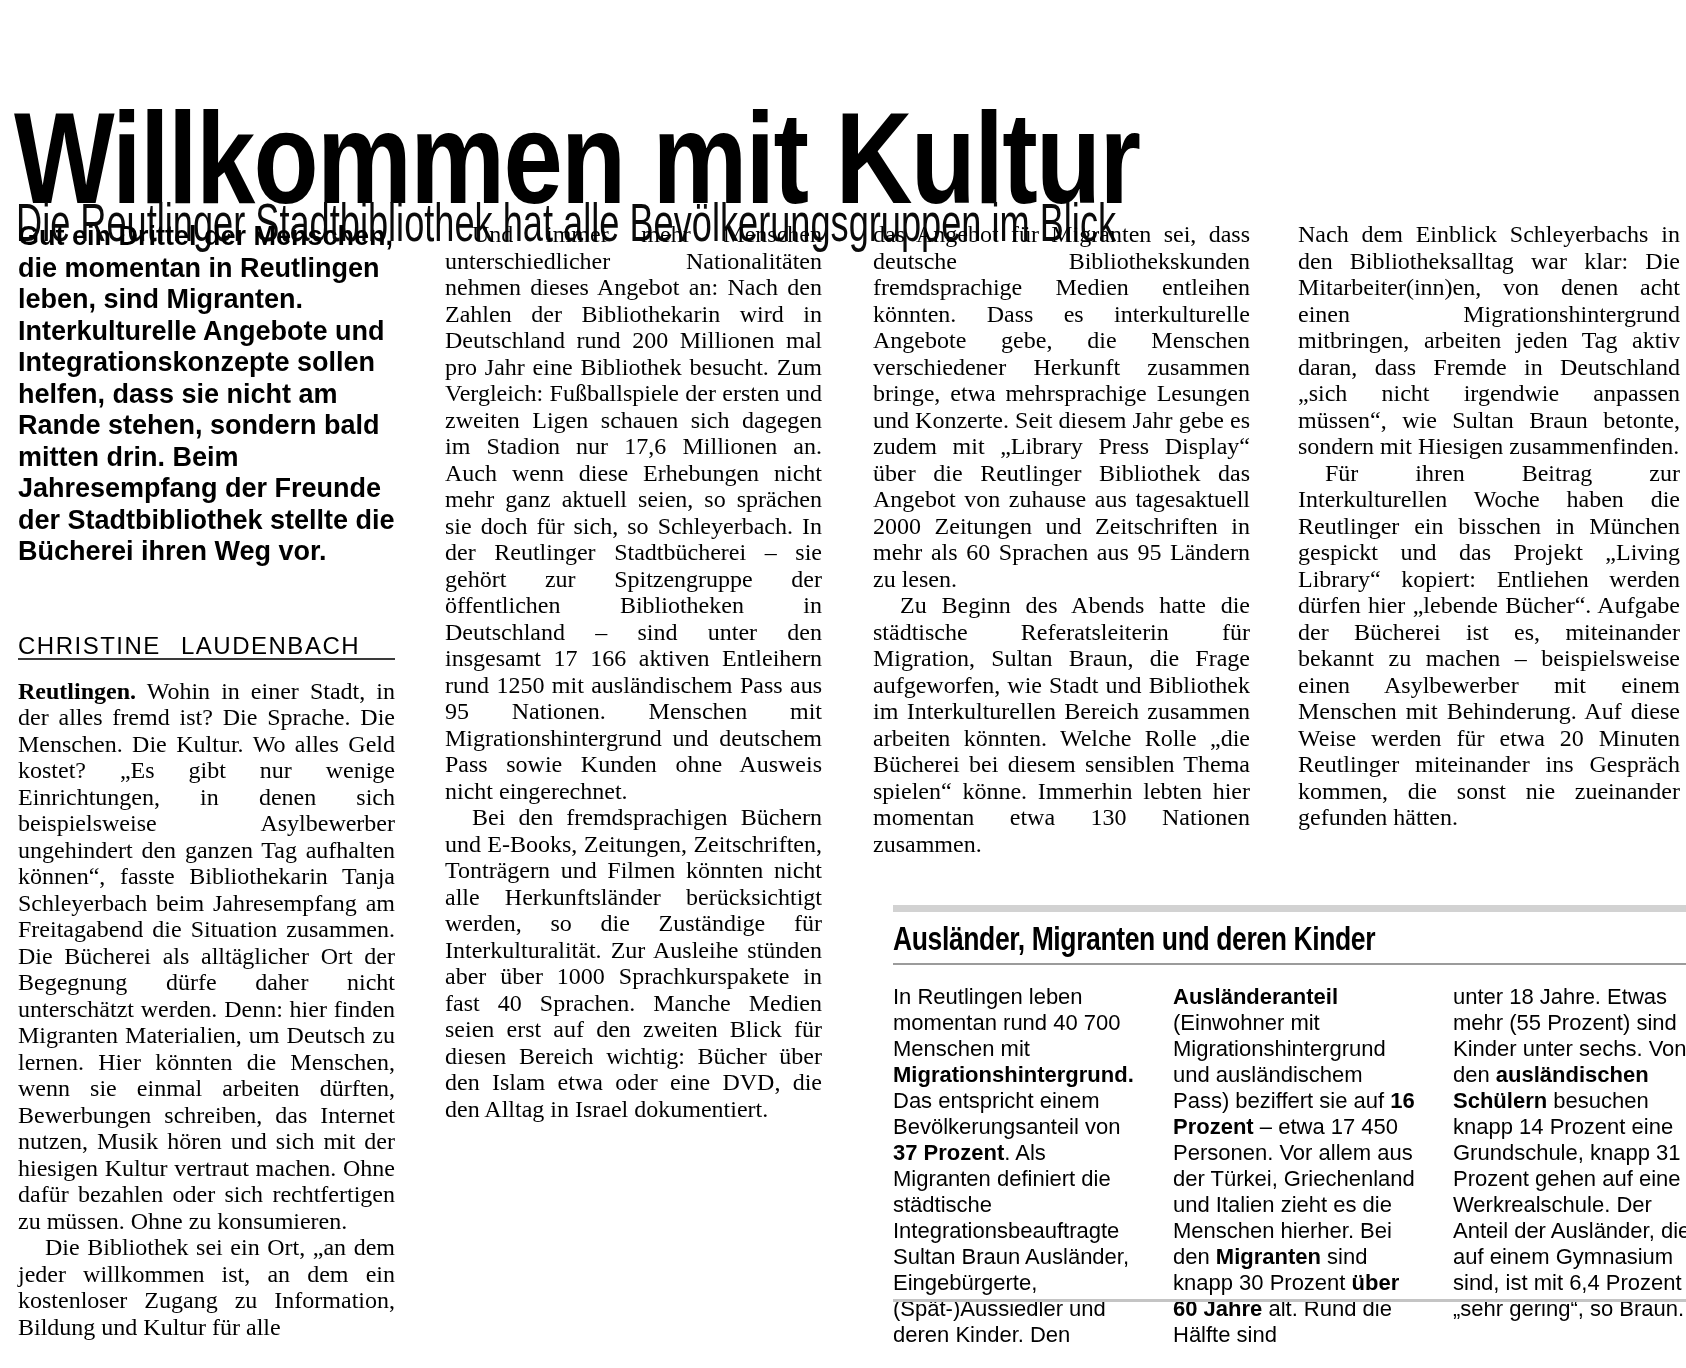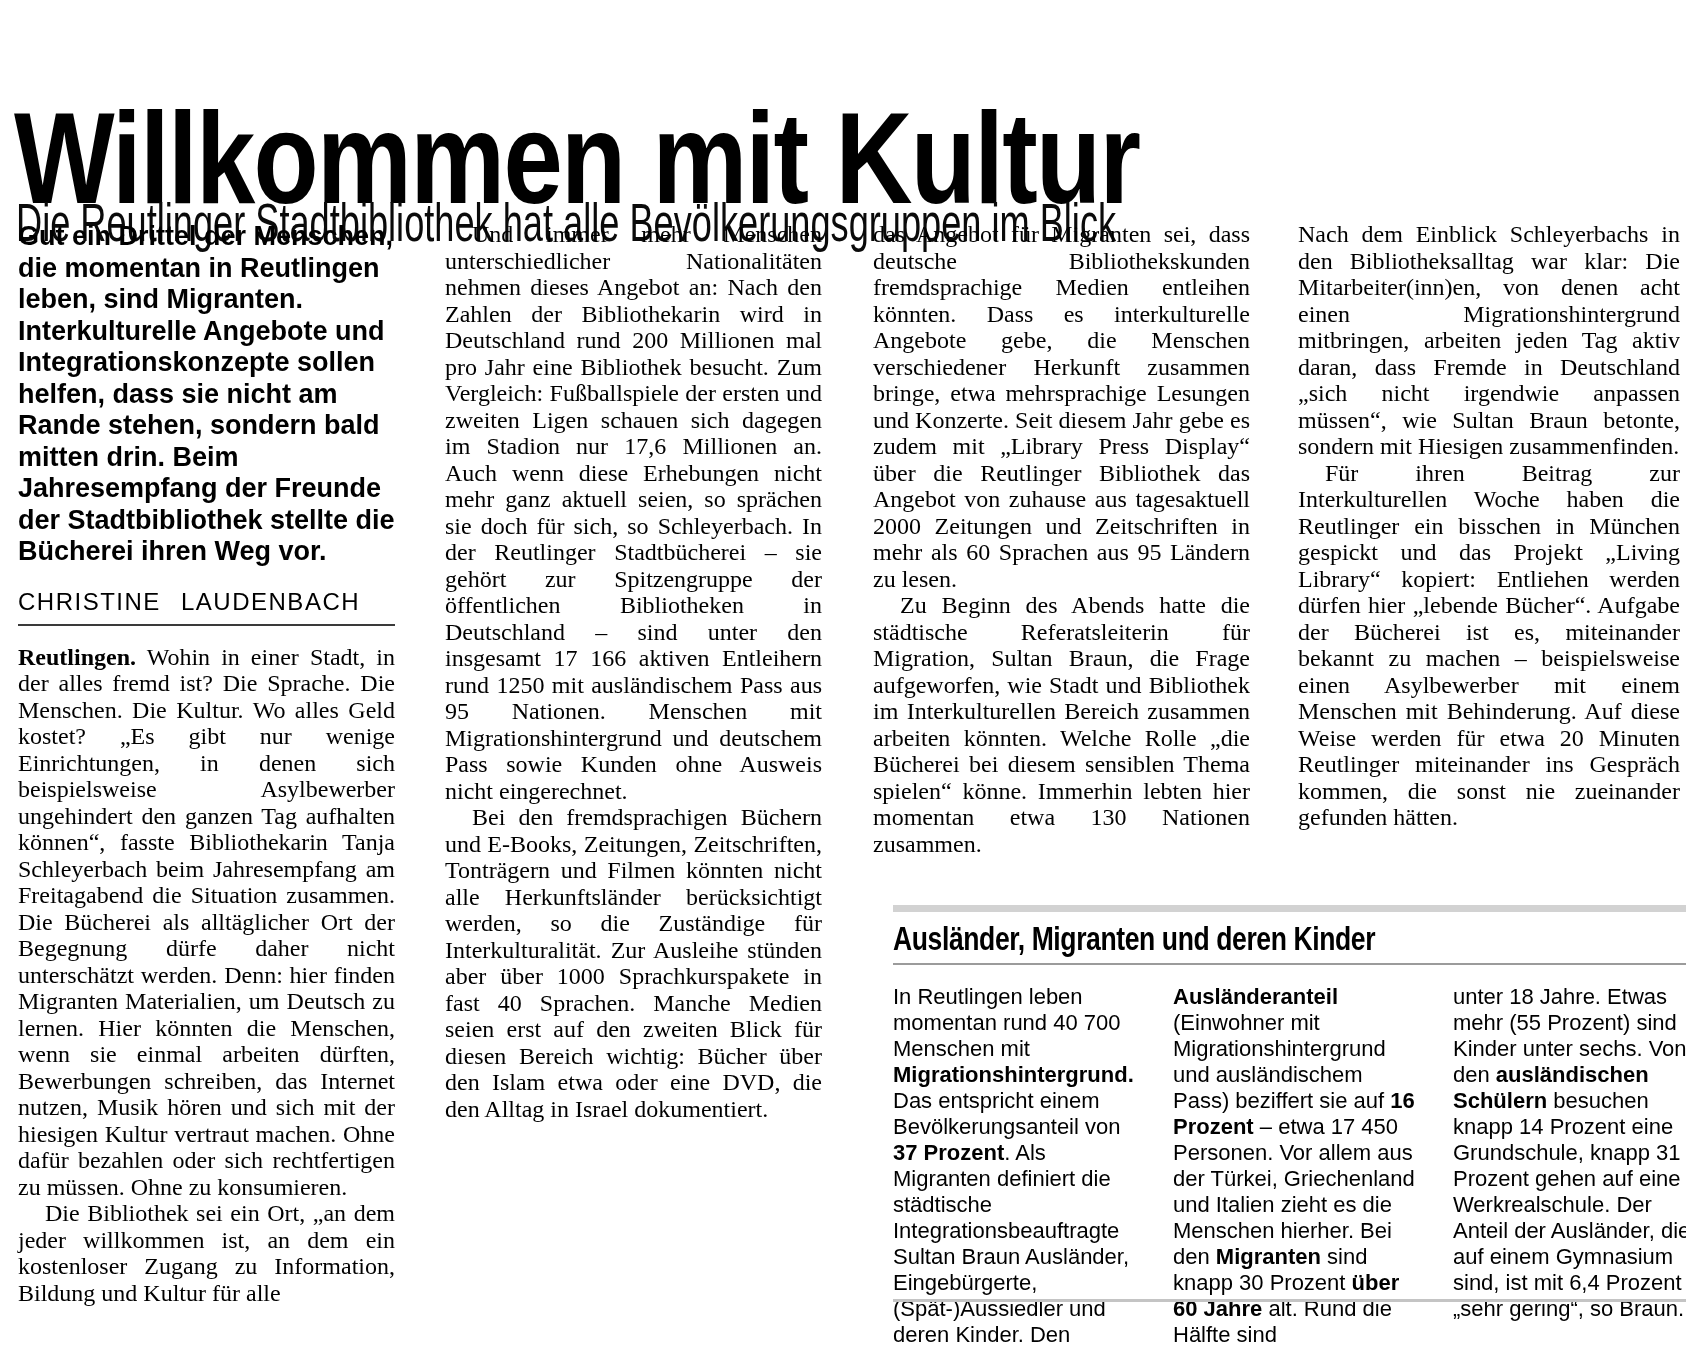--- a/index.html
+++ b/index.html
@@ -42,21 +42,21 @@
   .para.indent { text-indent: 27px; }
 
   .lead {
     font-family: "Liberation Sans", sans-serif;
     font-weight: 700; font-size: 27px; line-height: 31.5px;
     text-align: left; hyphens: auto; -webkit-hyphens: auto;
     padding-bottom: 22px;
   }
   .byline-block {
     border-bottom: 2px solid var(--rule_dark, #3a3a3a);
-    padding-bottom: 10px; margin-bottom: 18px;
+    margin-bottom: 18px; margin-top: 44px;
   }
   .byline {
     font-family: "Liberation Sans", sans-serif;
     font-size: 24px; line-height: 1; letter-spacing: 1.5px;
     word-spacing: 12px; text-align: left;
   }
 
   
   #infobox {
     position: absolute; left: 893px; top: 905px;

